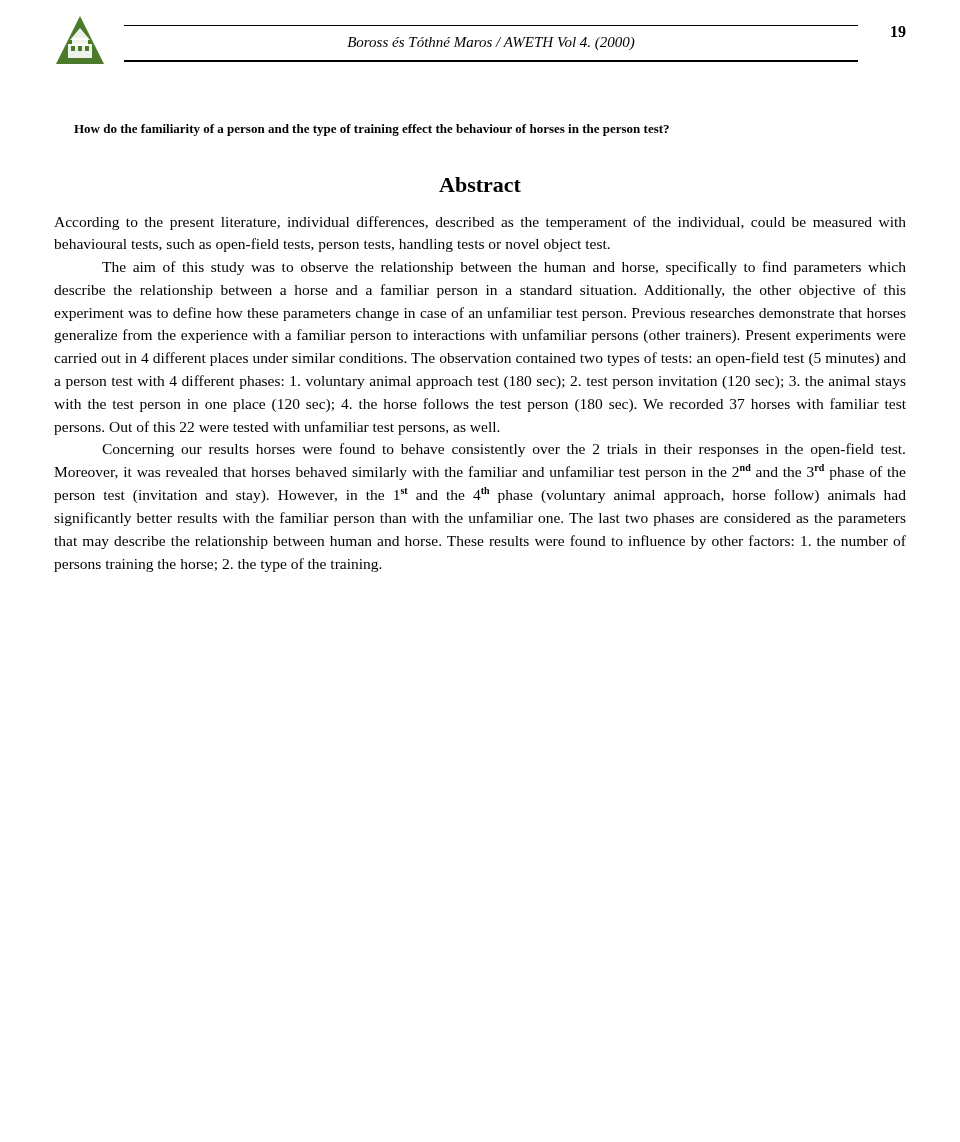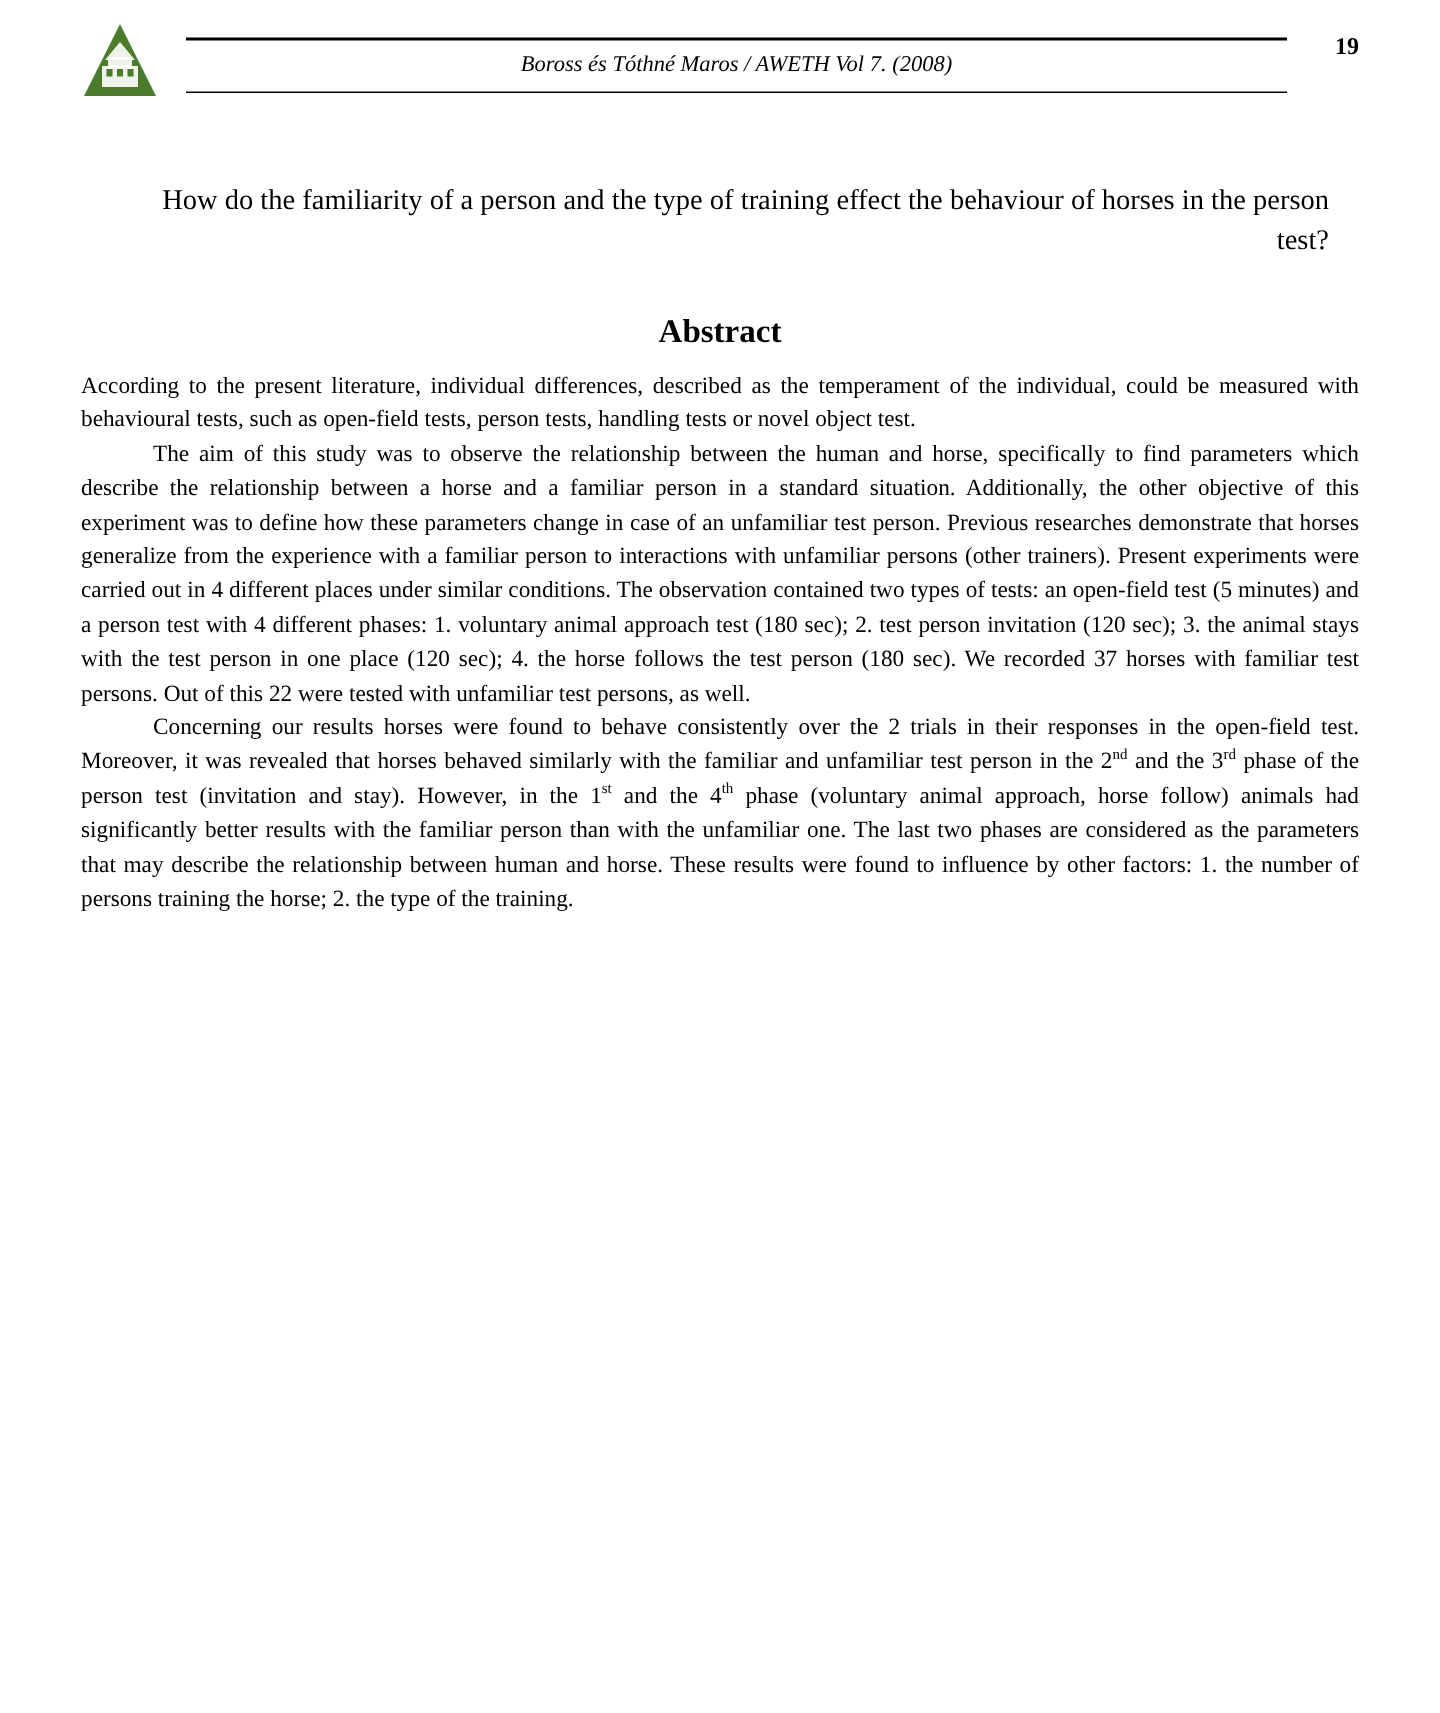--- a/index.html
+++ b/index.html
@@ -59,23 +59,23 @@
       font-size: 16px;
       font-weight: bold;
       min-width: 30px;
       text-align: right;
       align-self: flex-start;
       padding-top: 6px;
     }
 
     
     .main-title {
-      text-align: right;
-      font-size: 19px;
-      font-weight: normal;
+      text-align: left;
+      font-size: 13px;
+      font-weight: bold;
       margin: 38px 20px 0 20px;
       line-height: 1.4;
     }
 
     
     .abstract-heading {
       text-align: center;
       font-size: 22px;
       font-weight: bold;
       margin: 30px 0 10px 0;
@@ -110,20 +110,21 @@
     }
 
     .keywords-label {
       font-weight: bold;
     }
 
     
     sup {
       font-size: 10px;
       vertical-align: super;
+      font-weight: bold;
     }
 
     
     .logo-svg {
       width: 52px;
       height: 52px;
     }
   </style>
 </head>
 <body>
@@ -142,21 +143,21 @@
         <polygon points="26,14 36,26 16,26" fill="white" opacity="0.9"></polygon>
 
         <rect x="17" y="32" width="4" height="5" fill="#4a7a2a"></rect>
         <rect x="24" y="32" width="4" height="5" fill="#4a7a2a"></rect>
         <rect x="31" y="32" width="4" height="5" fill="#4a7a2a"></rect>
       </svg>
     </div>
 
     <div class="header-center">
       <div class="header-line"></div>
-      <span class="header-title">Boross és Tóthné Maros / AWETH Vol 7. (2008)</span>
+      <span class="header-title">Boross és Tóthné Maros / AWETH Vol 4. (2000)</span>
       <div class="header-line"></div>
     </div>
 
     <div class="header-page-num">19</div>
   </div>
 
   <div class="main-title">How do the familiarity of a person and the type of training effect the behaviour of horses in the person test?</div>
 
   <div class="abstract-heading">Abstract</div>
 

